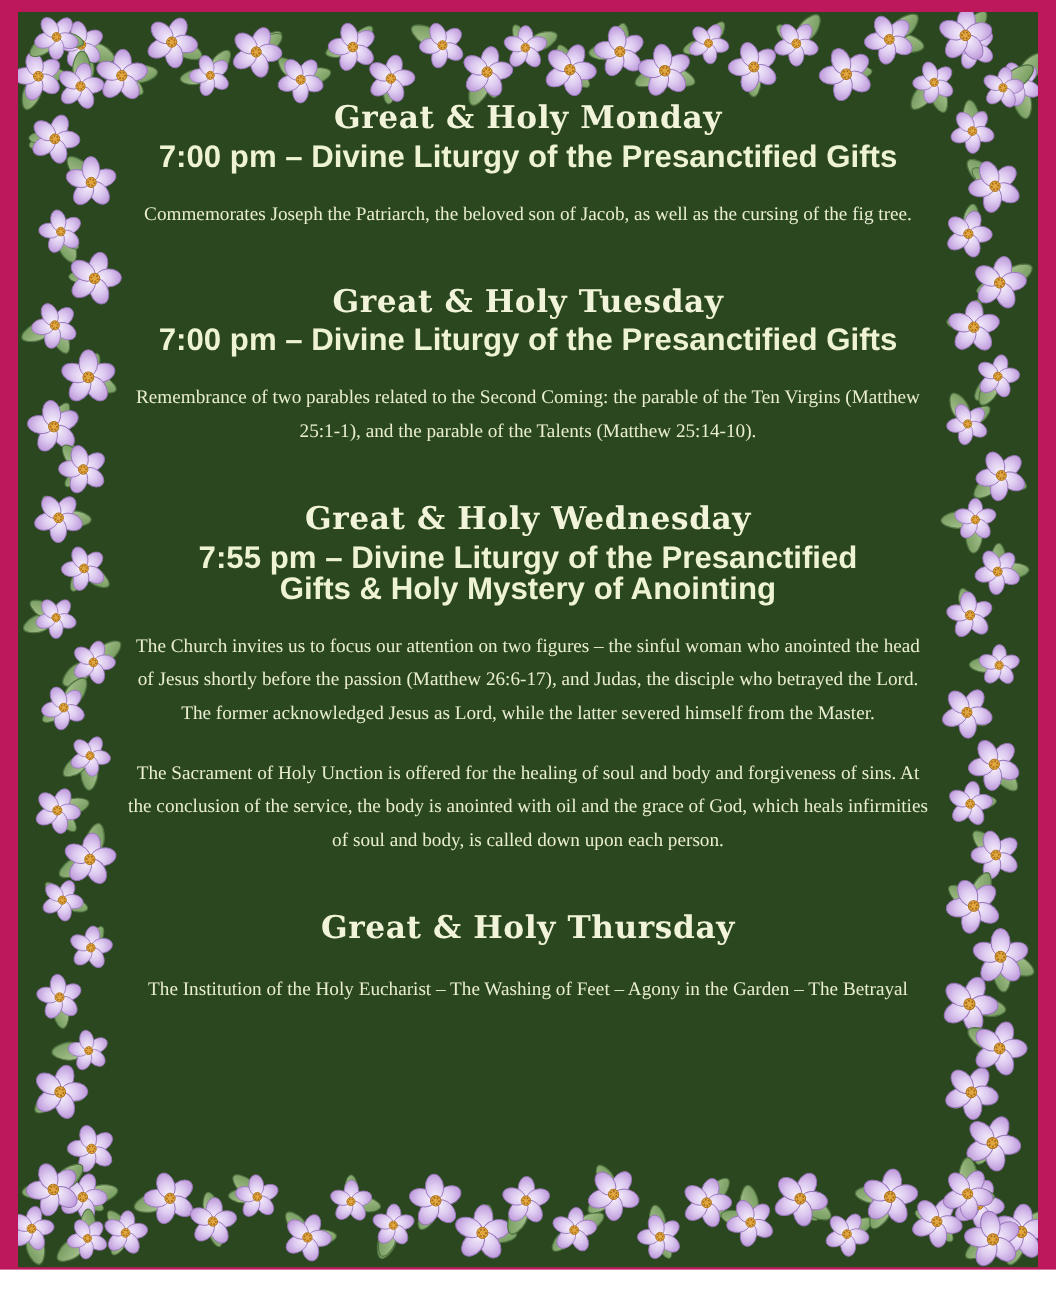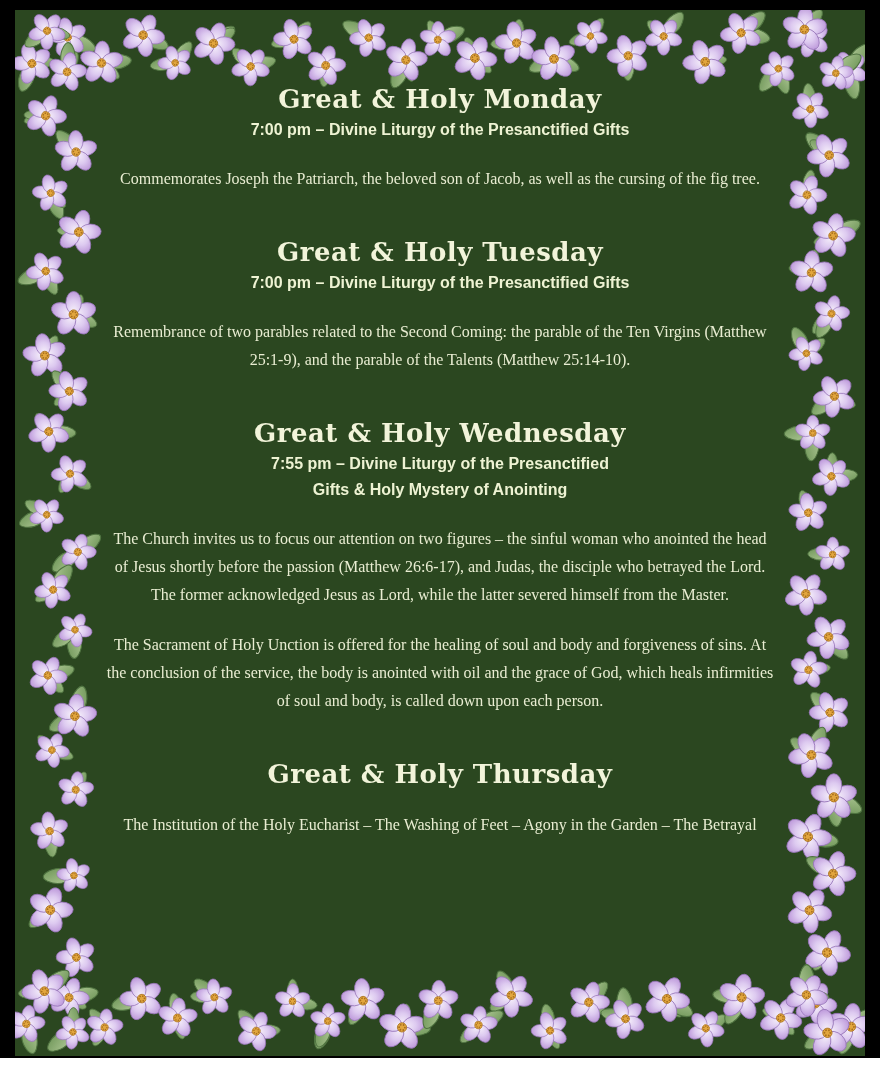--- a/index.html
+++ b/index.html
@@ -2,21 +2,21 @@
 <html><head>
 <meta charset="utf-8">
 <style>
   * { margin: 0; padding: 0; box-sizing: border-box; }
   html, body {
     width: 880px; height: 1080px;
     background: #ffffff;
     font-family: "Liberation Serif", serif;
     overflow: hidden;
   }
-  .stage { position: relative; width: 880px; height: 1058px; background:#000000; }
+  .stage { position: relative; width: 880px; height: 1058px; background:#be185d; }
   .panel {
     position: absolute; left: 15px; top: 10px;
     width: 850px; height: 1046px;
     background: #2b4720;
   }
   svg.border-art {
     position: absolute; left: 0; top: 0;
     width: 880px; height: 1080px;
     pointer-events: none;
   }
@@ -32,21 +32,21 @@
     font-family: "DejaVu Serif", serif;
     font-weight: 700;
     font-size: 26px;
     line-height: 30px;
     letter-spacing: 0.5px;
     color: #f2f4da;
   }
   .time-line {
     font-family: "Liberation Sans", sans-serif;
     font-weight: 700;
-    font-size: 16px;
+    font-size: 26px;
     line-height: 26px;
     color: #eef3d3;
   }
   .time-block { margin-top: 3px; }
   .para {
     font-family: "Liberation Serif", serif;
     font-size: 16px;
     line-height: 28px;
     color: #e9edd2;
     margin-top: 22px;
@@ -372,21 +372,21 @@
         <div class="time-line">7:00 pm – Divine Liturgy of the Presanctified Gifts</div>
       </div>
       <div class="para">Commemorates Joseph the Patriarch, the beloved son of Jacob, as well as the cursing of the fig tree.</div>
     </div>
 
     <div class="section">
       <div class="heading">Great &amp; Holy Tuesday</div>
       <div class="time-block">
         <div class="time-line">7:00 pm – Divine Liturgy of the Presanctified Gifts</div>
       </div>
-      <div class="para">Remembrance of two parables related to the Second Coming: the parable of the Ten Virgins (Matthew 25:1-9), and the parable of the Talents (Matthew 25:14-10).</div>
+      <div class="para">Remembrance of two parables related to the Second Coming: the parable of the Ten Virgins (Matthew 25:1-1), and the parable of the Talents (Matthew 25:14-10).</div>
     </div>
 
     <div class="section">
       <div class="heading">Great &amp; Holy Wednesday</div>
       <div class="time-block">
         <div class="time-line">7:55 pm – Divine Liturgy of the Presanctified</div>
         <div class="time-line">Gifts &amp; Holy Mystery of Anointing</div>
       </div>
       <div class="para">The Church invites us to focus our attention on two figures – the sinful woman who anointed the head of Jesus shortly before the passion (Matthew 26:6-17), and Judas, the disciple who betrayed the Lord.  The former acknowledged Jesus as Lord, while the latter severed himself from the Master.</div>
       <div class="para">The Sacrament of Holy Unction is offered for the healing of soul and body and forgiveness of sins.  At the conclusion of the service, the body is anointed with oil and the grace of God, which heals infirmities of soul and body, is called down upon each person.</div>

